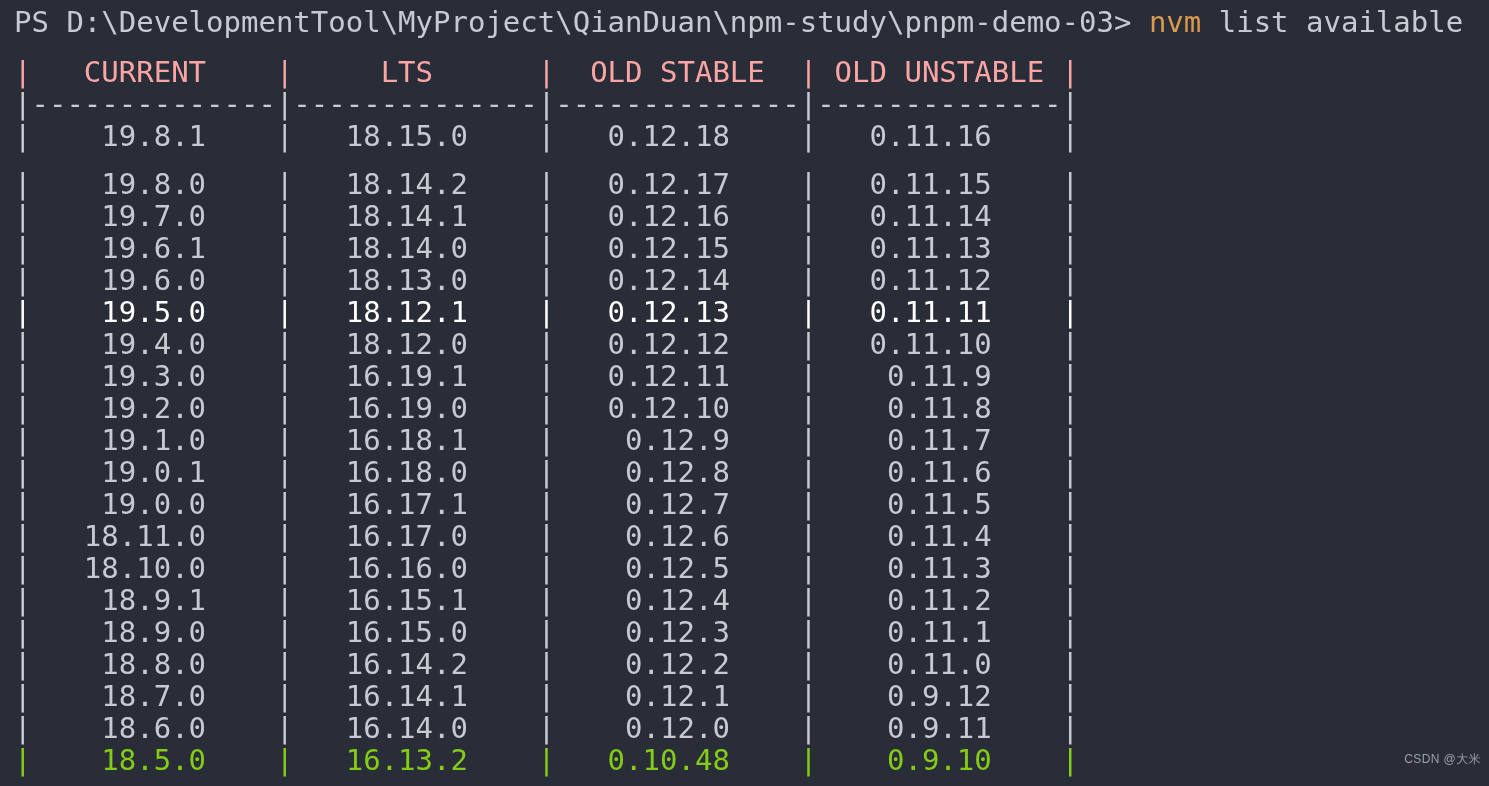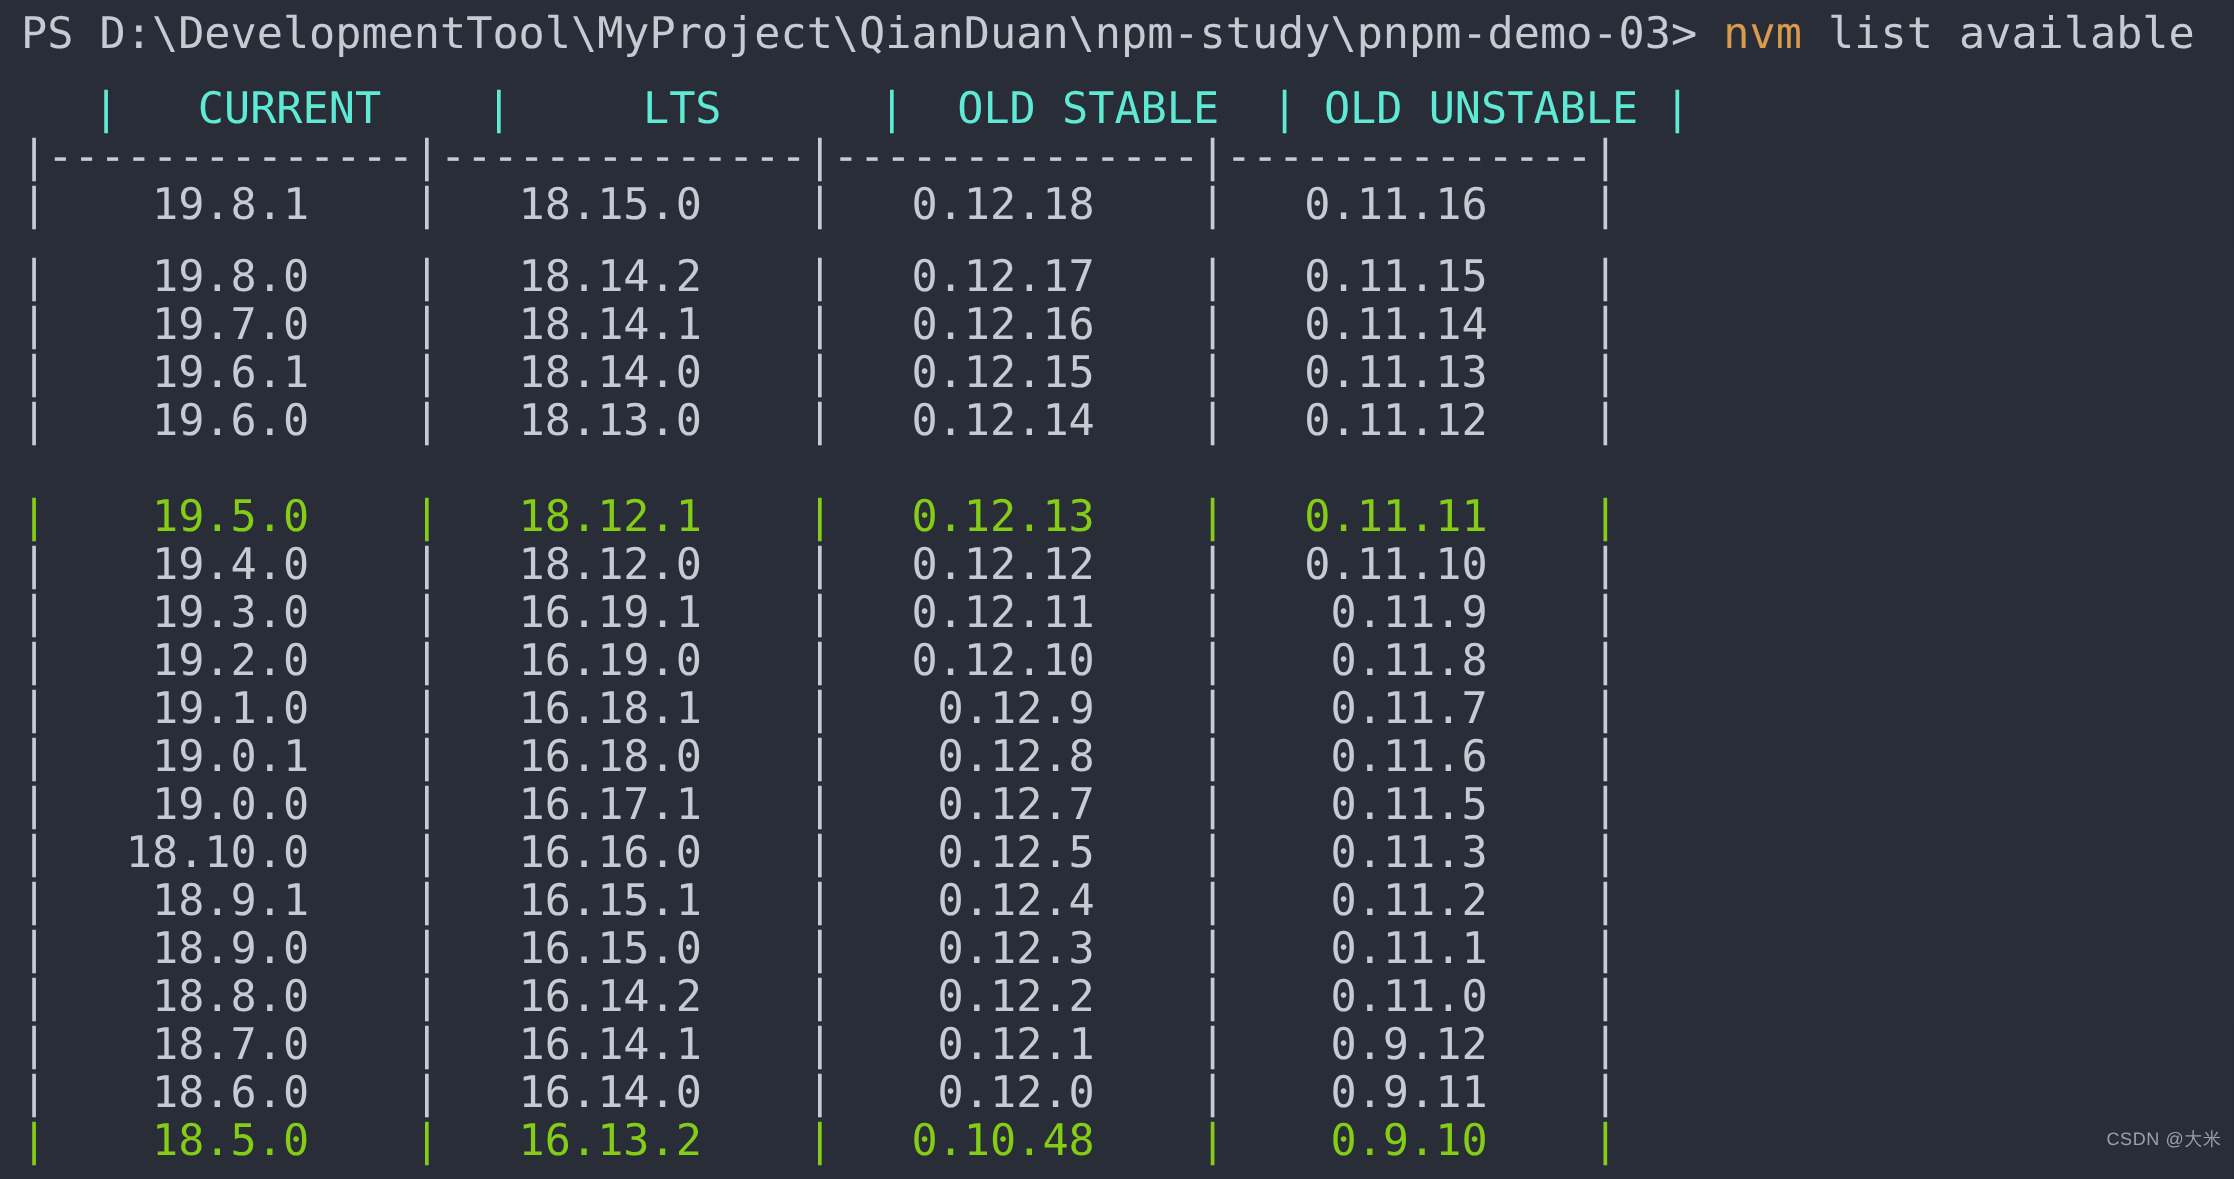--- a/index.html
+++ b/index.html
@@ -62,35 +62,36 @@
 </head>
 <body>
 
 <div id="terminal" style="background: rgb(41, 45, 56);">
 
   <div id="prompt-line" class="term-line" style="color: rgb(198, 202, 211);"><span>PS D:\DevelopmentTool\MyProject\QianDuan\npm-study\pnpm-demo-03&gt; </span><span class="cmd-token" style="color: rgb(217, 154, 78);">nvm</span><span class="cmd-args"> list available</span></div>
 
   <div class="term-line spacer-line" style="color: rgb(198, 202, 211);"></div>
 
   <div class="table-area">
-    <div class="term-line" style="color: #5eead4; margin-left: 48px;">|   CURRENT    |     LTS      |  OLD STABLE  | OLD UNSTABLE |</div>
+    <div class="term-line" style="color: #fca5a5;">|   CURRENT    |     LTS      |  OLD STABLE  | OLD UNSTABLE |</div>
     <div class="term-line" style="color: rgb(198, 202, 211);">|--------------|--------------|--------------|--------------|</div>
     <div id="table-body">
         <div class="term-line" style="color: rgb(198, 202, 211);">|    19.8.1    |   18.15.0    |   0.12.18    |   0.11.16    |</div>
         <div class="term-line" style="color: rgb(198, 202, 211); margin-top: 16px;">|    19.8.0    |   18.14.2    |   0.12.17    |   0.11.15    |</div>
         <div class="term-line" style="color: rgb(198, 202, 211);">|    19.7.0    |   18.14.1    |   0.12.16    |   0.11.14    |</div>
         <div class="term-line" style="color: rgb(198, 202, 211);">|    19.6.1    |   18.14.0    |   0.12.15    |   0.11.13    |</div>
         <div class="term-line" style="color: rgb(198, 202, 211);">|    19.6.0    |   18.13.0    |   0.12.14    |   0.11.12    |</div>
-        <div class="term-line" style="color: #84cc16; margin-top: 32px;">|    19.5.0    |   18.12.1    |   0.12.13    |   0.11.11    |</div>
+        <div class="term-line" style="color: #ffffff;">|    19.5.0    |   18.12.1    |   0.12.13    |   0.11.11    |</div>
         <div class="term-line" style="color: rgb(198, 202, 211);">|    19.4.0    |   18.12.0    |   0.12.12    |   0.11.10    |</div>
         <div class="term-line" style="color: rgb(198, 202, 211);">|    19.3.0    |   16.19.1    |   0.12.11    |    0.11.9    |</div>
         <div class="term-line" style="color: rgb(198, 202, 211);">|    19.2.0    |   16.19.0    |   0.12.10    |    0.11.8    |</div>
         <div class="term-line" style="color: rgb(198, 202, 211);">|    19.1.0    |   16.18.1    |    0.12.9    |    0.11.7    |</div>
         <div class="term-line" style="color: rgb(198, 202, 211);">|    19.0.1    |   16.18.0    |    0.12.8    |    0.11.6    |</div>
         <div class="term-line" style="color: rgb(198, 202, 211);">|    19.0.0    |   16.17.1    |    0.12.7    |    0.11.5    |</div>
+        <div class="term-line" style="color: rgb(198, 202, 211);">|   18.11.0    |   16.17.0    |    0.12.6    |    0.11.4    |</div>
         <div class="term-line" style="color: rgb(198, 202, 211);">|   18.10.0    |   16.16.0    |    0.12.5    |    0.11.3    |</div>
         <div class="term-line" style="color: rgb(198, 202, 211);">|    18.9.1    |   16.15.1    |    0.12.4    |    0.11.2    |</div>
         <div class="term-line" style="color: rgb(198, 202, 211);">|    18.9.0    |   16.15.0    |    0.12.3    |    0.11.1    |</div>
         <div class="term-line" style="color: rgb(198, 202, 211);">|    18.8.0    |   16.14.2    |    0.12.2    |    0.11.0    |</div>
         <div class="term-line" style="color: rgb(198, 202, 211);">|    18.7.0    |   16.14.1    |    0.12.1    |    0.9.12    |</div>
         <div class="term-line" style="color: rgb(198, 202, 211);">|    18.6.0    |   16.14.0    |    0.12.0    |    0.9.11    |</div>
         <div class="term-line" style="color: #84cc16;">|    18.5.0    |   16.13.2    |   0.10.48    |    0.9.10    |</div>
       </div>
   </div>
 

